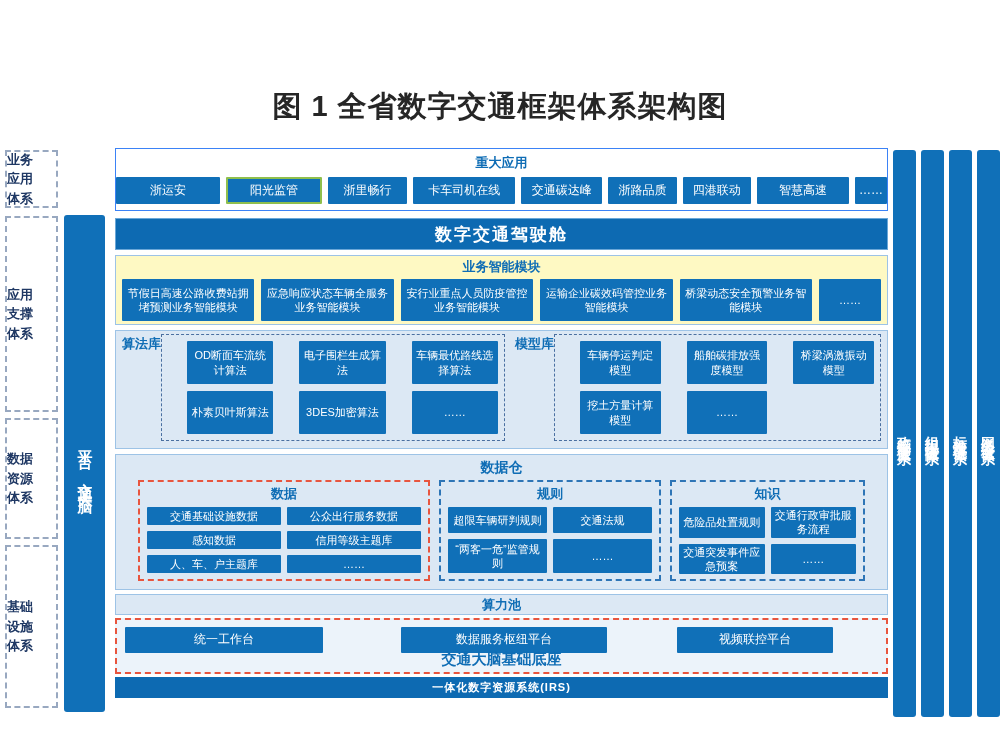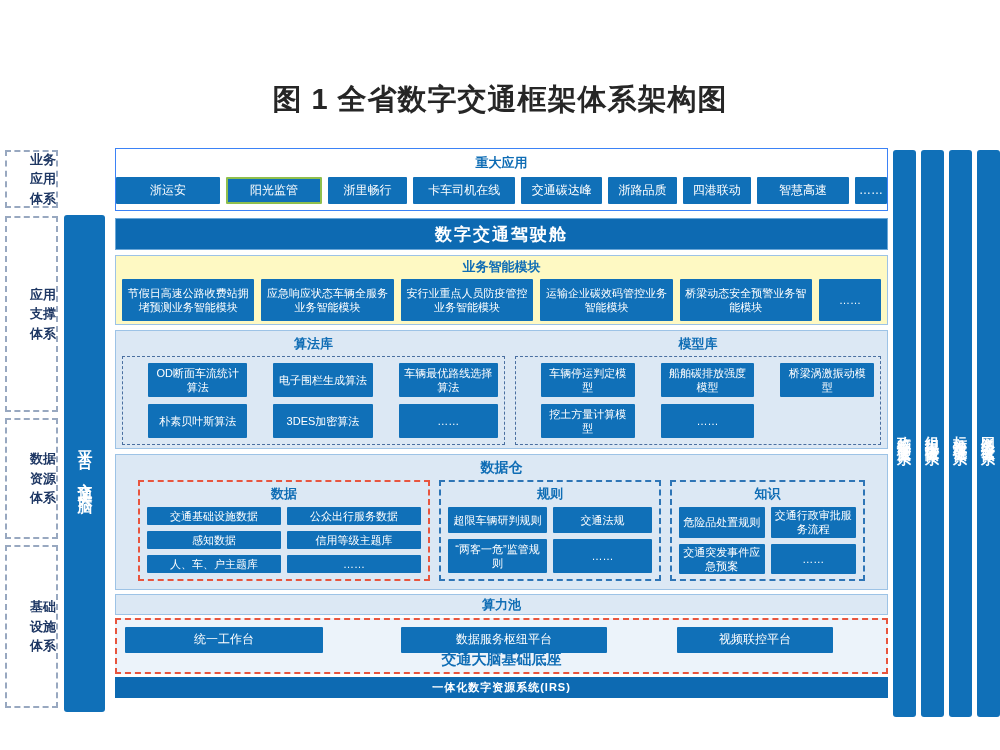--- a/index.html
+++ b/index.html
@@ -1,28 +1,28 @@
 <!DOCTYPE html>
 <html><head>
 <meta charset="utf-8">
 <style>
   html,body { margin:0; padding:0; }
   body {
     width:1000px; height:750px; position:relative; background:#ffffff;
     font-family:"Liberation Sans","DejaVu Sans",sans-serif; overflow:hidden;
   }
   .title {
-    position:absolute; top:80px; left:0; width:1000px; text-align:center;
+    position:absolute; top:87px; left:0; width:1000px; text-align:center;
     font-size:29px; font-weight:bold; color:#262626; letter-spacing:1px;
   }
   
   .left-sys {
     position:absolute; left:5px; width:53px; box-sizing:border-box;
     border:2px dashed #98a8c0; background:#fff;
-    display:flex; align-items:center; justify-content:flex-end; text-align:center;
+    display:flex; align-items:center; justify-content:flex-start; text-align:center;
     color:#1f3864; font-weight:bold; font-size:13px; line-height:1.5;
   }
   .left-sys span { width:2em; word-break:break-all; display:block; }
   .ls1{top:150px;height:58px} .ls2{top:216px;height:196px}
   .ls3{top:418px;height:121px} .ls4{top:545px;height:163px}
   
   .vbar {
     position:absolute; background:#1070b8; border-radius:3px;
     display:flex; align-items:center; justify-content:center;
     writing-mode:vertical-rl; text-orientation:upright;
@@ -49,21 +49,21 @@
   .cockpit {
     margin-top:7px; height:30px; background:#0d6ab2; border:1px solid #6aa7d8;
     color:#fff; font-weight:bold; font-size:17px; letter-spacing:2px;
     display:flex; align-items:center; justify-content:center;
   }
   .bi { margin-top:5px; border:1px solid #9dc3e6; background:#fef9c3; padding:2px 6px 7px; height:70px; }
   .bi-row { display:flex; gap:7px; margin-top:3px; }
   .bi-row .btn { height:42px; flex:1; }
   .bi-row .ellip { flex:0 0 62px; }
   .libs { margin-top:5px; border:1px solid #9dc3e6; background:#dce8f4; padding:3px 6px 7px; height:119px; display:flex; gap:10px; }
-  .lib { display:flex; flex-direction:column; }
+  .lib { display:flex; flex-direction:row; }
   .lib-algo { width:383px; } .lib-model { flex:1; }
   .lib .sec-title { margin:1px 0 3px; }
   .lib-grid { border:1px dashed #4a6fa0; padding:6px; display:grid; grid-template-columns:repeat(3,1fr); gap:7px; flex:1; }
   .lib-grid .btn { min-height:34px;margin-left:19px; }
   .dw { margin-top:5px; border:1px solid #9dc3e6; background:#dce8f4; padding:2px 22px 7px; height:136px; }
   .dw > .sec-title { font-size:14px; margin:2px 0 3px; }
   .dw-row { display:flex; gap:9px; height:101px; }
   .dw-group { border:2px dashed #2e75b6; padding:2px 7px 6px; display:flex; flex-direction:column; box-sizing:border-box; background:#dce8f4; }
   .dw-group.red { border-color:#e8553e; }
   .dw-group .sec-title { margin:1px 0 4px; }

